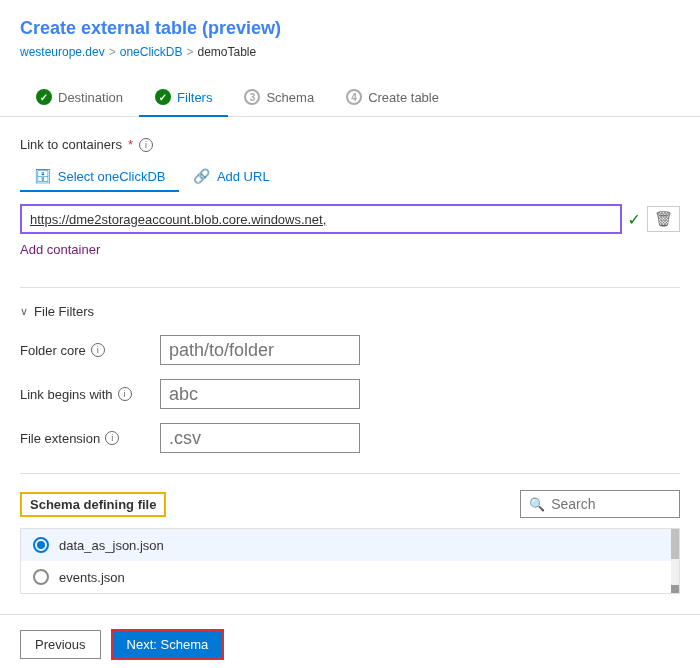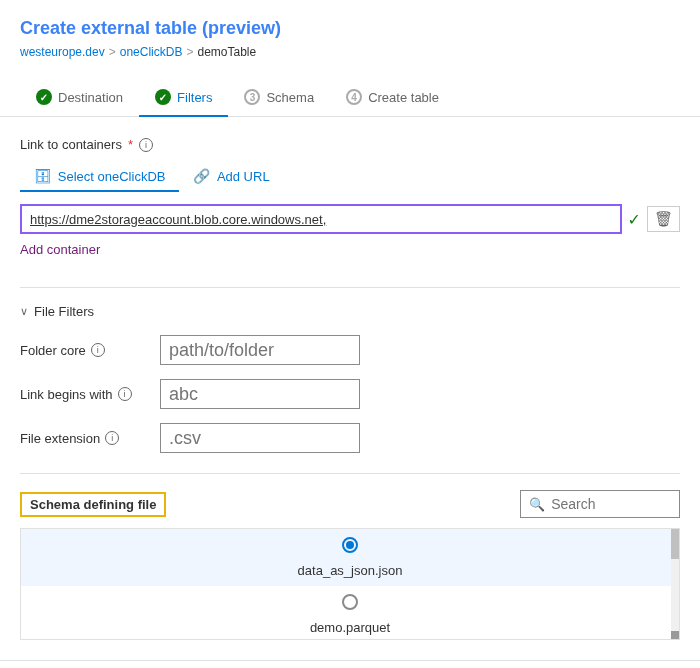--- a/index.html
+++ b/index.html
@@ -46,21 +46,21 @@
     .divider2 { border: none; border-top: 1px solid #e0e0e0; margin: 20px 0 16px 0; }
     
     .schema-section { display: flex; align-items: center; justify-content: space-between; margin-bottom: 10px; }
     .schema-label { font-size: 13px; font-weight: 600; color: #333; border: 2px solid #eab308; padding: 3px 8px; display: inline-block; }
     .search-box { display: flex; align-items: center; border: 1px solid #8a8a8a; height: 28px; padding: 0 8px; gap: 6px; width: 160px; }
     .search-box input { border: none; outline: none; font-size: 14px; color: #a16207; width: 100%; }
     .search-icon { color: #666; font-size: 13px; }
     
     .file-list { border: 1px solid #e0e0e0; margin-bottom: 0; position: relative; }
     .file-list-inner { max-height: 110px; overflow-y: hidden; }
-    .file-row { display: flex; align-items: center; gap: 10px; padding: 8px 12px; font-size: 13px; color: #333; cursor: pointer; flex-direction: column; }
+    .file-row { display: flex; align-items: center; gap: 10px; padding: 8px 12px; font-size: 13px; color: #333; cursor: pointer; }
     .file-row.selected { background: #f0f6ff; }
     .radio-outer { width: 16px; height: 16px; border-radius: 50%; border: 2px solid #0078d4; display: flex; align-items: center; justify-content: center; flex-shrink: 0; }
     .radio-inner { width: 8px; height: 8px; border-radius: 50%; background: #0078d4; }
     .radio-empty { width: 16px; height: 16px; border-radius: 50%; border: 2px solid #8a8a8a; flex-shrink: 0; }
     
     .scrollbar-track { position: absolute; right: 0; top: 0; bottom: 0; width: 8px; background: #f0f0f0; }
     .scrollbar-thumb { position: absolute; right: 0; top: 0; width: 8px; height: 30px; background: #c0c0c0; }
     .scrollbar-thumb-bottom { position: absolute; right: 0; bottom: 0; width: 8px; height: 8px; background: #999; }
     
     .footer { display: flex; align-items: center; gap: 10px; padding: 14px 20px; border-top: 1px solid #e0e0e0; margin-top: 10px; }
@@ -170,24 +170,20 @@
   <div class="file-list">
     <div class="file-list-inner">
       <div class="file-row selected">
         <div class="radio-outer">
           <div class="radio-inner"></div>
         </div>
         <span>data_as_json.json</span>
       </div>
       <div class="file-row">
         <div class="radio-empty"></div>
-        <span>demo.parquet</span>
-      </div>
-      <div class="file-row">
-        <div class="radio-empty"></div>
         <span>events.json</span>
       </div>
     </div>
     <div class="scrollbar-track">
       <div class="scrollbar-thumb"></div>
       <div class="scrollbar-thumb-bottom"></div>
     </div>
   </div>
 </div>
 

